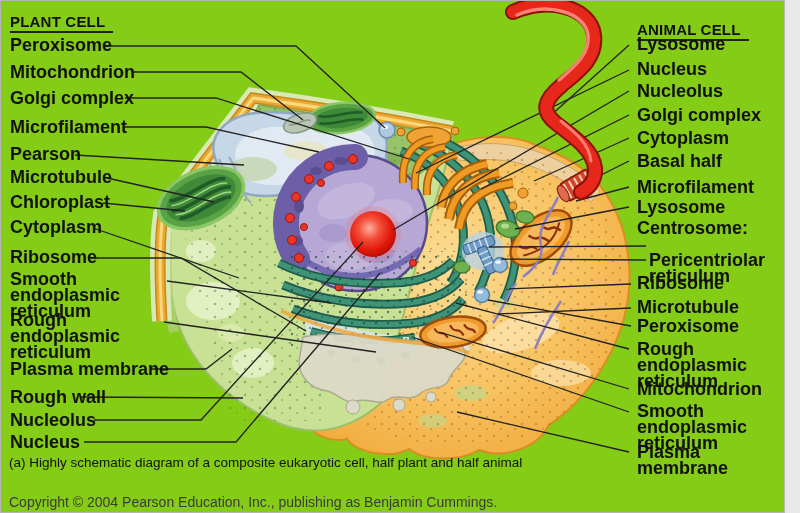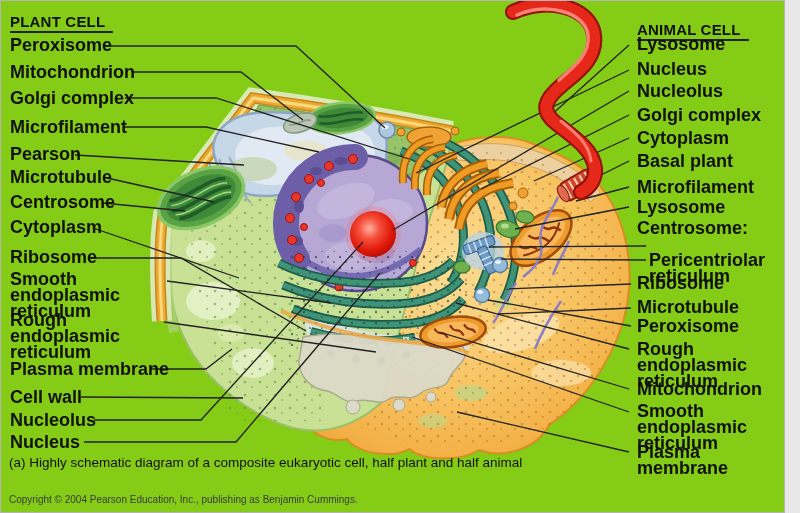--- a/index.html
+++ b/index.html
@@ -21,21 +21,21 @@
   }
   .lbl.left{left:9px;width:170px;}
   .lbl.right{left:636px;width:158px;}
   .lbl.right.indent{left:648px;width:150px;}
   .caption{
     position:absolute;left:8px;top:454px;width:780px;
     font-weight:normal;font-size:13.5px;color:#111;
   }
   .copyright{
     position:absolute;left:8px;top:493px;width:780px;
-    font-size:10px;color:#3a3a3a;
+    font-size:14px;color:#3a3a3a;
   }
 </style>
 </head>
 <body>
 
 <div id="stage">
 
 <svg id="art" viewBox="0 0 800 513" xmlns="http://www.w3.org/2000/svg">
   <defs>
     <radialGradient id="gAnimal" cx="45%" cy="40%" r="75%">
@@ -332,37 +332,37 @@
   </g>
 </svg>
 
   <div class="hdr" style="left:9px;top:12px">PLANT CELL</div>
   <div class="lbl left" style="top:36px">Peroxisome</div>
   <div class="lbl left" style="top:63px">Mitochondrion</div>
   <div class="lbl left" style="top:89px">Golgi complex</div>
   <div class="lbl left" style="top:118px">Microfilament</div>
   <div class="lbl left" style="top:145px">Pearson</div>
   <div class="lbl left" style="top:168px">Microtubule</div>
-  <div class="lbl left" style="top:193px">Centrosome</div>
+  <div class="lbl left" style="top:193px">Chloroplast</div>
   <div class="lbl left" style="top:218px">Cytoplasm</div>
   <div class="lbl left" style="top:248px">Ribosome</div>
   <div class="lbl left" style="top:270px">Smooth endoplasmic reticulum</div>
   <div class="lbl left" style="top:311px">Rough endoplasmic reticulum</div>
   <div class="lbl left" style="top:360px">Plasma membrane</div>
-  <div class="lbl left" style="top:388px">Cell wall</div>
+  <div class="lbl left" style="top:388px">Rough wall</div>
   <div class="lbl left" style="top:411px">Nucleolus</div>
   <div class="lbl left" style="top:433px">Nucleus</div>
 
   <div class="hdr" style="left:636px;top:20px">ANIMAL CELL</div>
   <div class="lbl right" style="top:35px">Lysosome</div>
   <div class="lbl right" style="top:60px">Nucleus</div>
   <div class="lbl right" style="top:82px">Nucleolus</div>
   <div class="lbl right" style="top:106px">Golgi complex</div>
   <div class="lbl right" style="top:129px">Cytoplasm</div>
-  <div class="lbl right" style="top:152px">Basal plant</div>
+  <div class="lbl right" style="top:152px">Basal half</div>
   <div class="lbl right" style="top:178px">Microfilament</div>
   <div class="lbl right" style="top:219px">Centrosome:</div>
   <div class="lbl right" style="top:198px">Lysosome</div>
   <div class="lbl right indent" style="top:251px">Pericentriolar reticulum</div>
   <div class="lbl right" style="top:274px">Ribosome</div>
   <div class="lbl right" style="top:298px">Microtubule</div>
   <div class="lbl right" style="top:317px">Peroxisome</div>
   <div class="lbl right" style="top:340px">Rough endoplasmic reticulum</div>
   <div class="lbl right" style="top:380px">Mitochondrion</div>
   <div class="lbl right" style="top:402px">Smooth endoplasmic reticulum</div>

